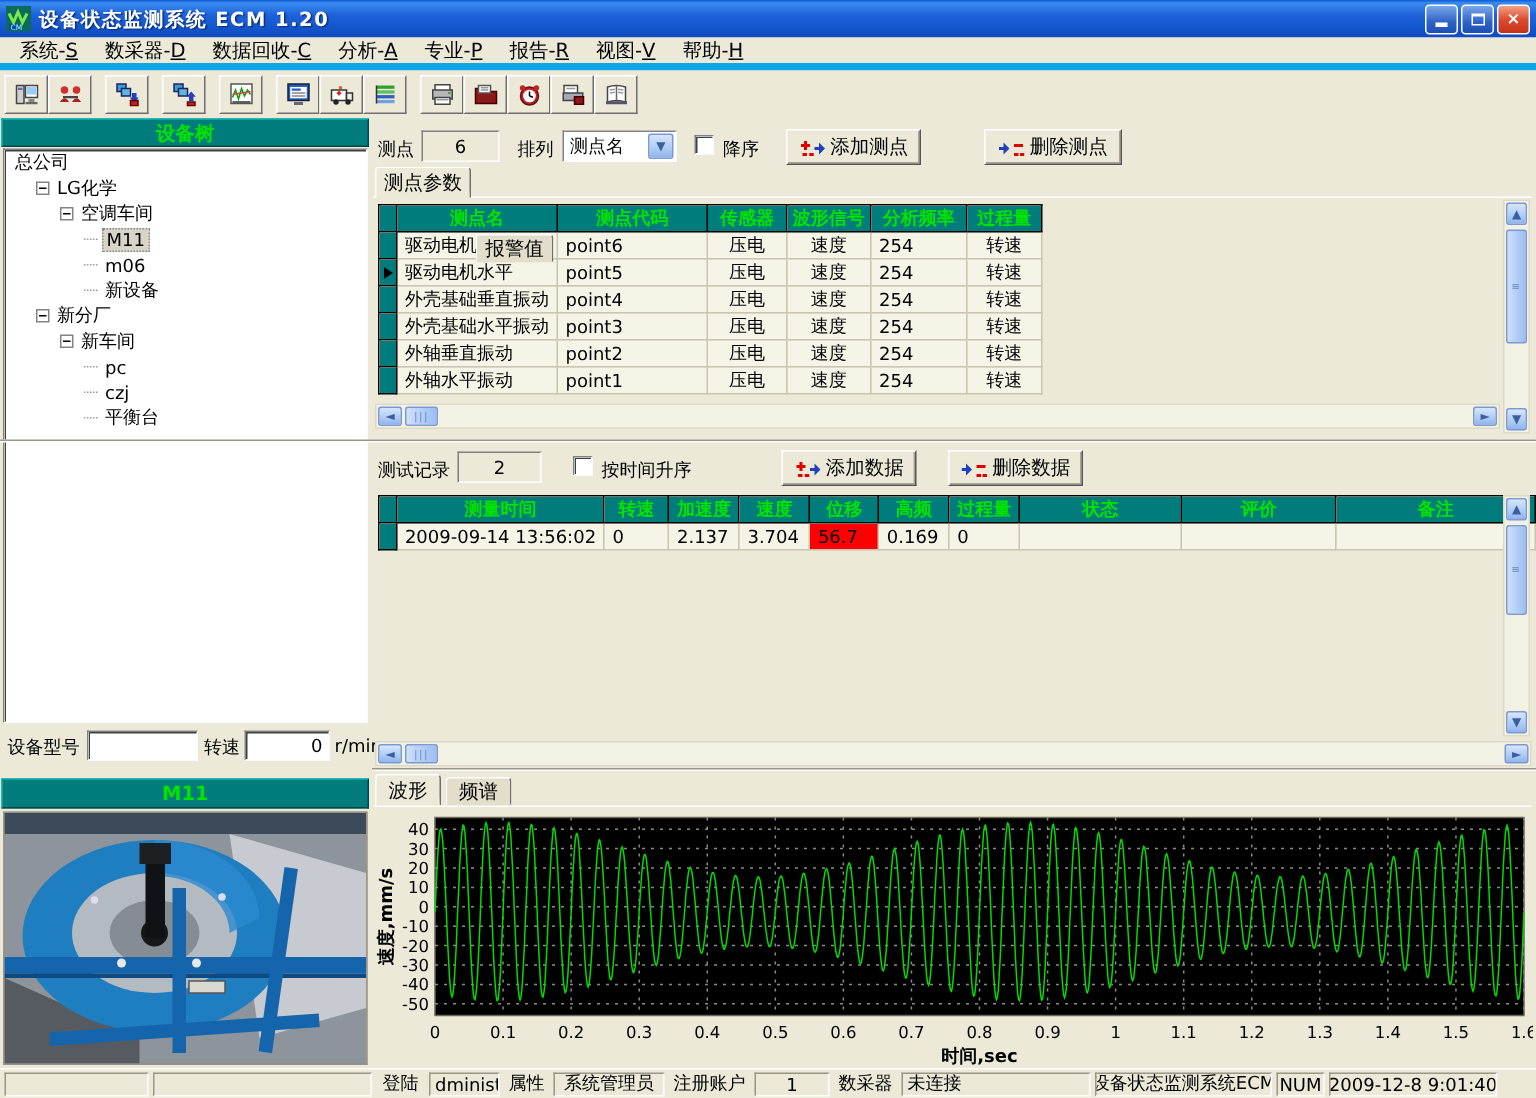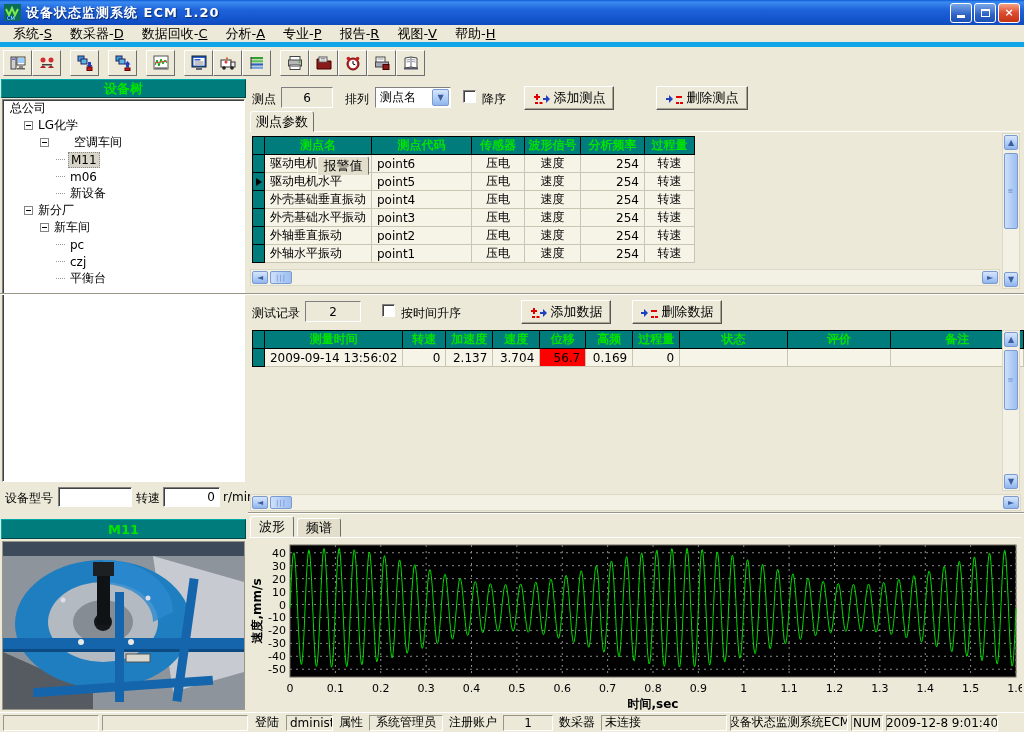--- a/index.html
+++ b/index.html
@@ -62,21 +62,21 @@
   .tab { position:absolute; border:1px solid; border-color:#FFFFFF #6E6E6E transparent #FFFFFF;
     border-radius:3px 3px 0 0; background:#ECE9D8; display:flex; align-items:center; justify-content:center; font-size:13px; }
   .tab.inactive { background:#E2DECB; height:19px !important; margin-top:2px; }
 
   
   table.grid { border-collapse:collapse; table-layout:fixed; }
   table.grid td { border:1px solid #C9C5B2; height:18px; padding:0 5px; overflow:hidden; white-space:nowrap; background:#F6F3E7; font-size:12px; }
   table.grid tr.hdr td { background:#007C7C; color:#00E400; border:1px solid #000; text-align:center; font-weight:bold; padding:0 2px; }
   td.sel-col { background:#007C7C !important; border:1px solid #000 !important; padding:0 !important; text-align:center; }
   td.sel-col .cur-arrow { width:0; height:0; border-left:6px solid #000; border-top:4px solid transparent; border-bottom:4px solid transparent; margin:0 auto; }
-  td.al { text-align:left; } td.ac { text-align:center; } td.ar { text-align:right; }
+  td.al { text-align:left; } td.ac { text-align:center; } td.ar { text-align:left; }
   td.c-red { background:#FF0000 !important; }
   td.c-yellow { background:#FFF000 !important; }
   td.c-selblue { background:#2A5CC0 !important; color:#fff; }
 
   
   .sb-track-h { background:#F3F1E4; border:1px solid #DDD9C8; }
   .sb-btn { position:absolute; background:linear-gradient(180deg,#D6E5FB,#AECBF5 60%,#8FB4EC); border:1px solid #7A9AD0; border-radius:2px;
     display:flex; align-items:center; justify-content:center; color:#3C5E9E; font-size:8px; line-height:1; }
   .sb-thumb { position:absolute; background:linear-gradient(90deg,#CFE0FA,#AECBF5 60%,#9FBEF0); border:1px solid #7A9AD0; border-radius:2px;
     display:flex; align-items:center; justify-content:center; color:#6B8BC8; font-size:7px; letter-spacing:1px; }
@@ -268,21 +268,21 @@
 
 <div class="abs teal-hdr" style="left:1px; top:79px; width:245px; height:19px;">设备树</div>
 <div id="tree-box" class="abs bev-in2">
     <div class="tree-row" style="padding-left: 5px;">
       <span class="tree-label">总公司</span>
     </div>
     <div class="tree-row" style="padding-left: 21px;">
       <span class="expander"></span>
       <span class="tree-label">LG化学</span>
     </div>
-    <div class="tree-row" style="padding-left: 37px; gap: 20px;">
+    <div class="tree-row" style="padding-left: 37px;">
       <span class="expander"></span>
       <span class="tree-label">空调车间</span>
     </div>
     <div class="tree-row" style="padding-left: 53px;">
       <span class="tree-dash"></span>
       <span class="tree-label selected">M11</span>
     </div>
     <div class="tree-row" style="padding-left: 53px;">
       <span class="tree-dash"></span>
       <span class="tree-label">m06</span>

